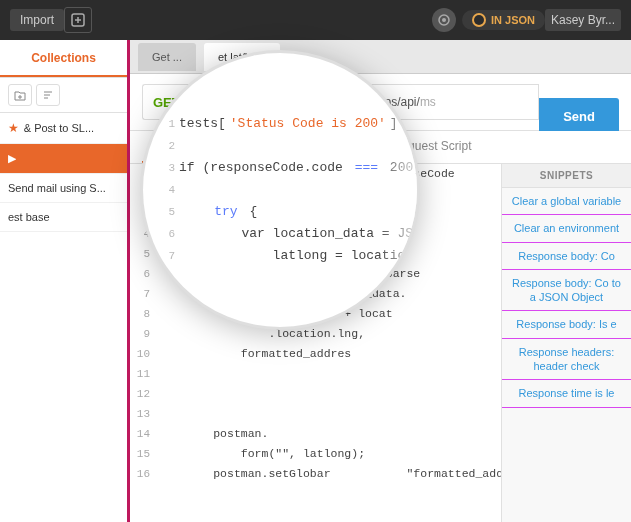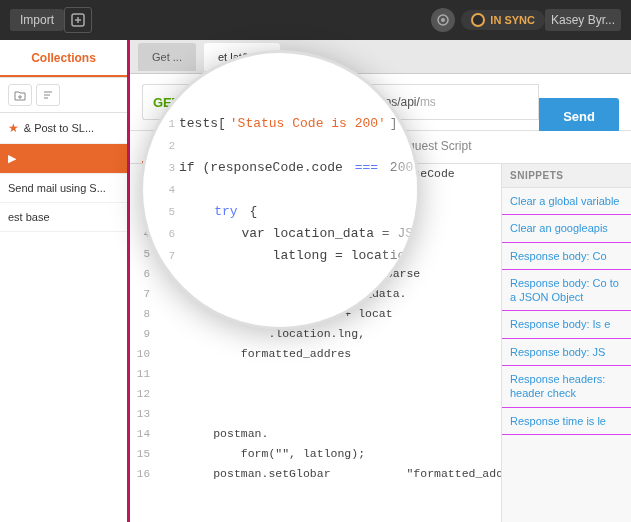--- a/index.html
+++ b/index.html
@@ -339,20 +339,21 @@
     .code-keyword { color: #5c7cfa; }
 
     
     .snippets-panel {
       width: 130px;
       background: #f8f8f8;
       border-left: 1px solid #e0e0e0;
       display: flex;
       flex-direction: column;
       overflow: hidden;
+      text-align: center;
     }
     .snippets-header {
       padding: 6px 8px;
       font-size: 10px;
       font-weight: 700;
       color: #888;
       letter-spacing: 0.5px;
       border-bottom: 1px solid #e0e0e0;
       background: #f0f0f0;
     }
@@ -424,21 +425,21 @@
   <div class="topbar-spacer"></div>
   <div class="sync-area">
     <div class="sync-icon">
       <svg width="14" height="14" viewBox="0 0 14 14" fill="none">
         <circle cx="7" cy="7" r="5" stroke="#aaa" stroke-width="1.5" fill="none"></circle>
         <circle cx="7" cy="7" r="2" fill="#aaa"></circle>
       </svg>
     </div>
     <div class="sync-badge">
       <div class="sync-dot"></div>
-      <span>IN SYNC</span>
+      <span>IN JSON</span>
     </div>
   </div>
   <button class="user-btn">Kasey Byr...</button>
 </div>
 
 <div class="main-layout">
 
   <div class="sidebar">
     <div class="sidebar-tabs">
       <div class="sidebar-tab active">Collections</div>
@@ -570,25 +571,24 @@
           <div class="code-line">
             <span class="line-num">16</span>
             <span class="line-content">        postman.setGlobar           "formatted_address"</span>
           </div>
         </div>
       <div class="snippets-panel">
         <div class="snippets-header">SNIPPETS</div>
 
         <div id="snippets-list">
             <div class="snippet-item">Clear a global variable</div>
-            <div class="snippet-item">Clear an googleapis</div>
+            <div class="snippet-item">Clear an environment</div>
             <div class="snippet-item">Response body: Co</div>
             <div class="snippet-item">Response body: Co to a JSON Object</div>
             <div class="snippet-item">Response body: Is e</div>
-            <div class="snippet-item">Response body: JS</div>
             <div class="snippet-item">Response headers: header check</div>
             <div class="snippet-item">Response time is le</div>
           </div>
       </div>
     </div>
 
   </div>
 </div>
 
 <div class="magnifier">

